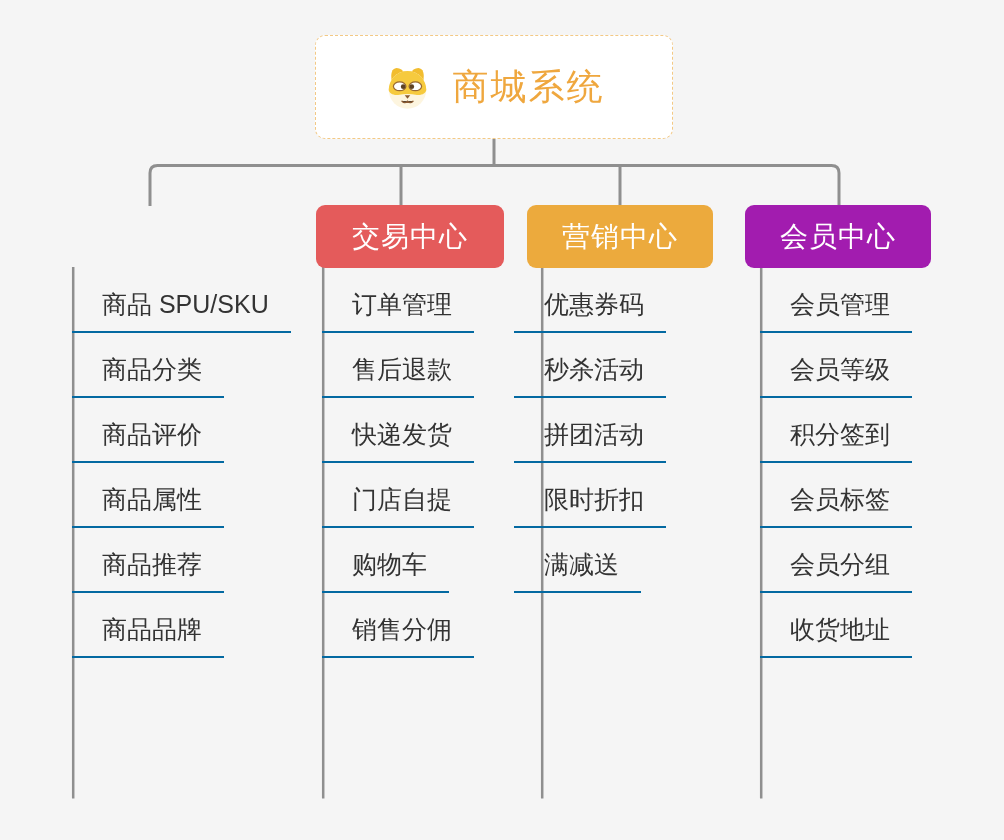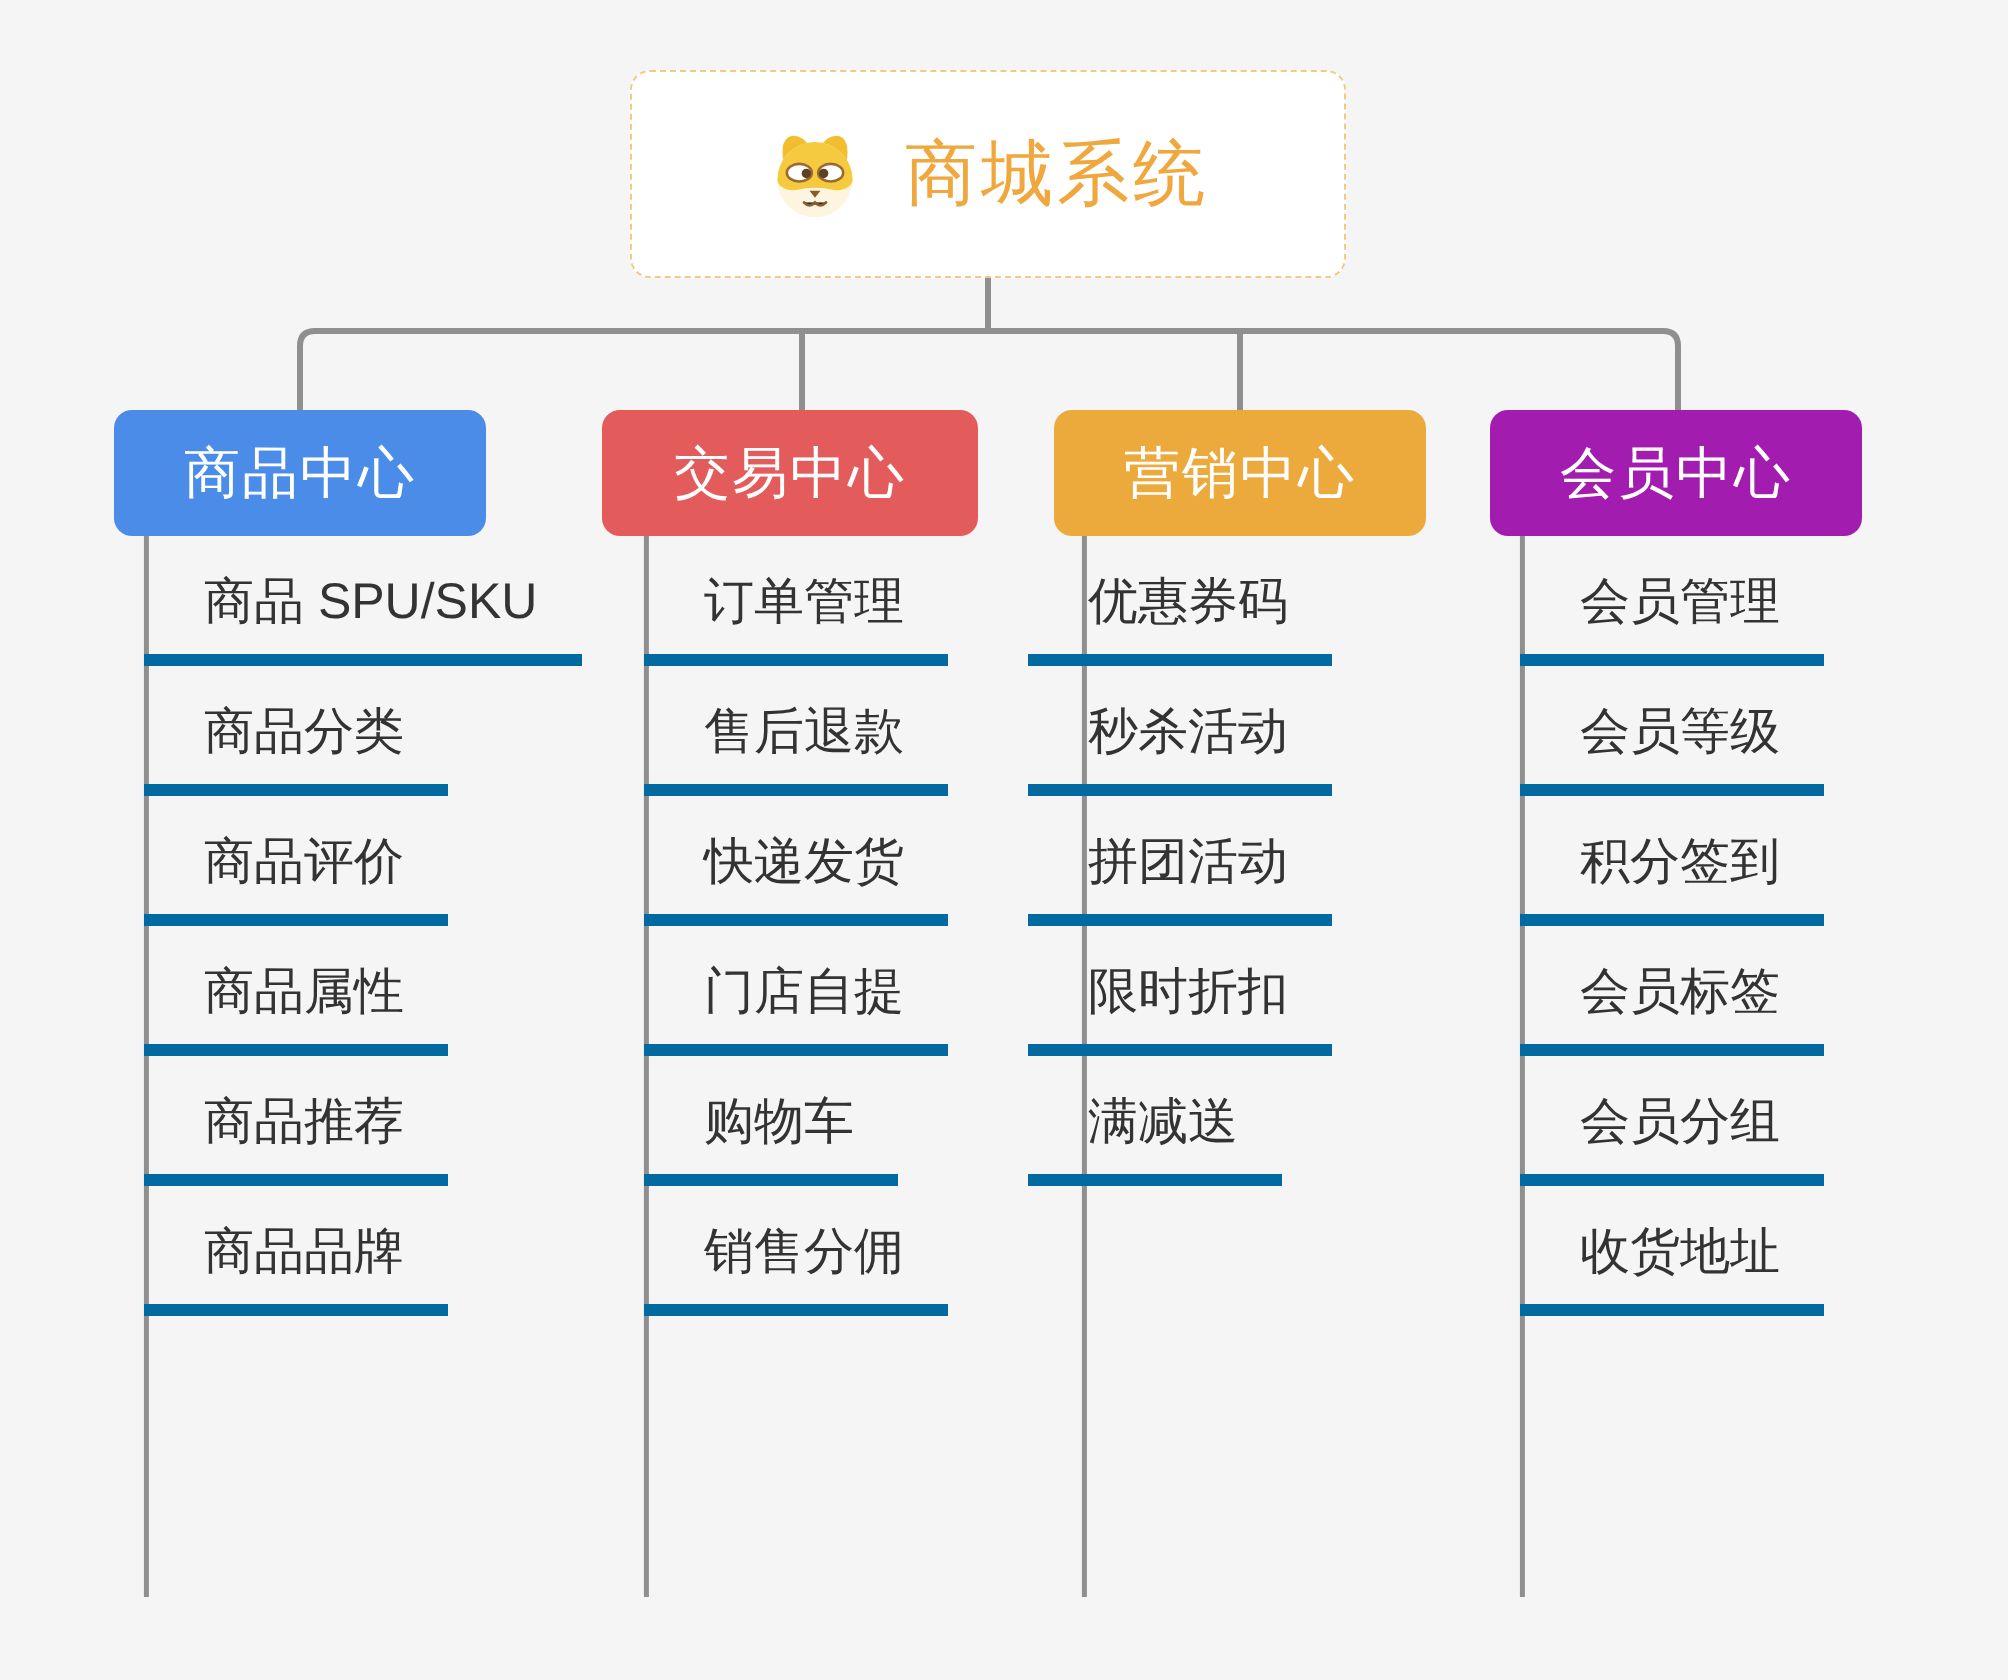--- a/index.html
+++ b/index.html
@@ -29,21 +29,21 @@
   }
 
   
   .col{
     position:absolute;top:268px;
     display:flex;flex-direction:column;align-items:flex-start;
   }
   .child{
     display:flex;align-items:flex-end;
     height:65px;box-sizing:border-box;
-    border-bottom:6px solid #0369a1;
+    border-bottom:2px solid #0369a1;
     padding:16px 22px 10px 30px;
     font-size:25px;color:#333;white-space:nowrap;cursor:pointer;
   }
 </style>
 </head>
 <body>
 
 <div class="canvas" style="background: rgb(245, 245, 245);">
 
   <svg class="connectors" viewBox="0 0 1004 840" xmlns="http://www.w3.org/2000/svg">
@@ -72,24 +72,21 @@
       <ellipse cx="20" cy="28.5" rx="8" ry="5.6" fill="#ffffff" stroke="#9a6a32" stroke-width="1.6"></ellipse>
       <ellipse cx="40" cy="28.5" rx="8" ry="5.6" fill="#ffffff" stroke="#9a6a32" stroke-width="1.6"></ellipse>
       <circle cx="24.5" cy="29" r="3" fill="#5d4123"></circle>
       <circle cx="35.5" cy="29" r="3" fill="#5d4123"></circle>
       <path d="M26.5 40 h7 l-3.5 4.5 z" fill="#8a5a30"></path>
       <path d="M23 47.5 q3.5 3.5 7 0 q3.5 3.5 7 0" stroke="#8a5a30" stroke-width="1.8" stroke-linecap="round"></path>
     </svg>
     <span class="root-title" style="color: rgb(239, 167, 62);">商城系统</span>
   </div>
 
-  <div class="branch" style="left: 57px; width: 186px; background: rgb(74, 140, 232);">
-    <span>商品中心</span>
-  </div>
-  <div class="branch" style="left: 301px; width: 188px; background: rgb(228, 91, 91);">
+  <div class="branch" style="left: 316px; width: 188px; background: rgb(228, 91, 91);">
     <span>交易中心</span>
   </div>
   <div class="branch" style="left: 527px; width: 186px; background: rgb(236, 170, 61);">
     <span>营销中心</span>
   </div>
   <div class="branch" style="left: 745px; width: 186px; background: #a21caf;">
     <span>会员中心</span>
   </div>
 
   <div class="col" style="left:72px;">

